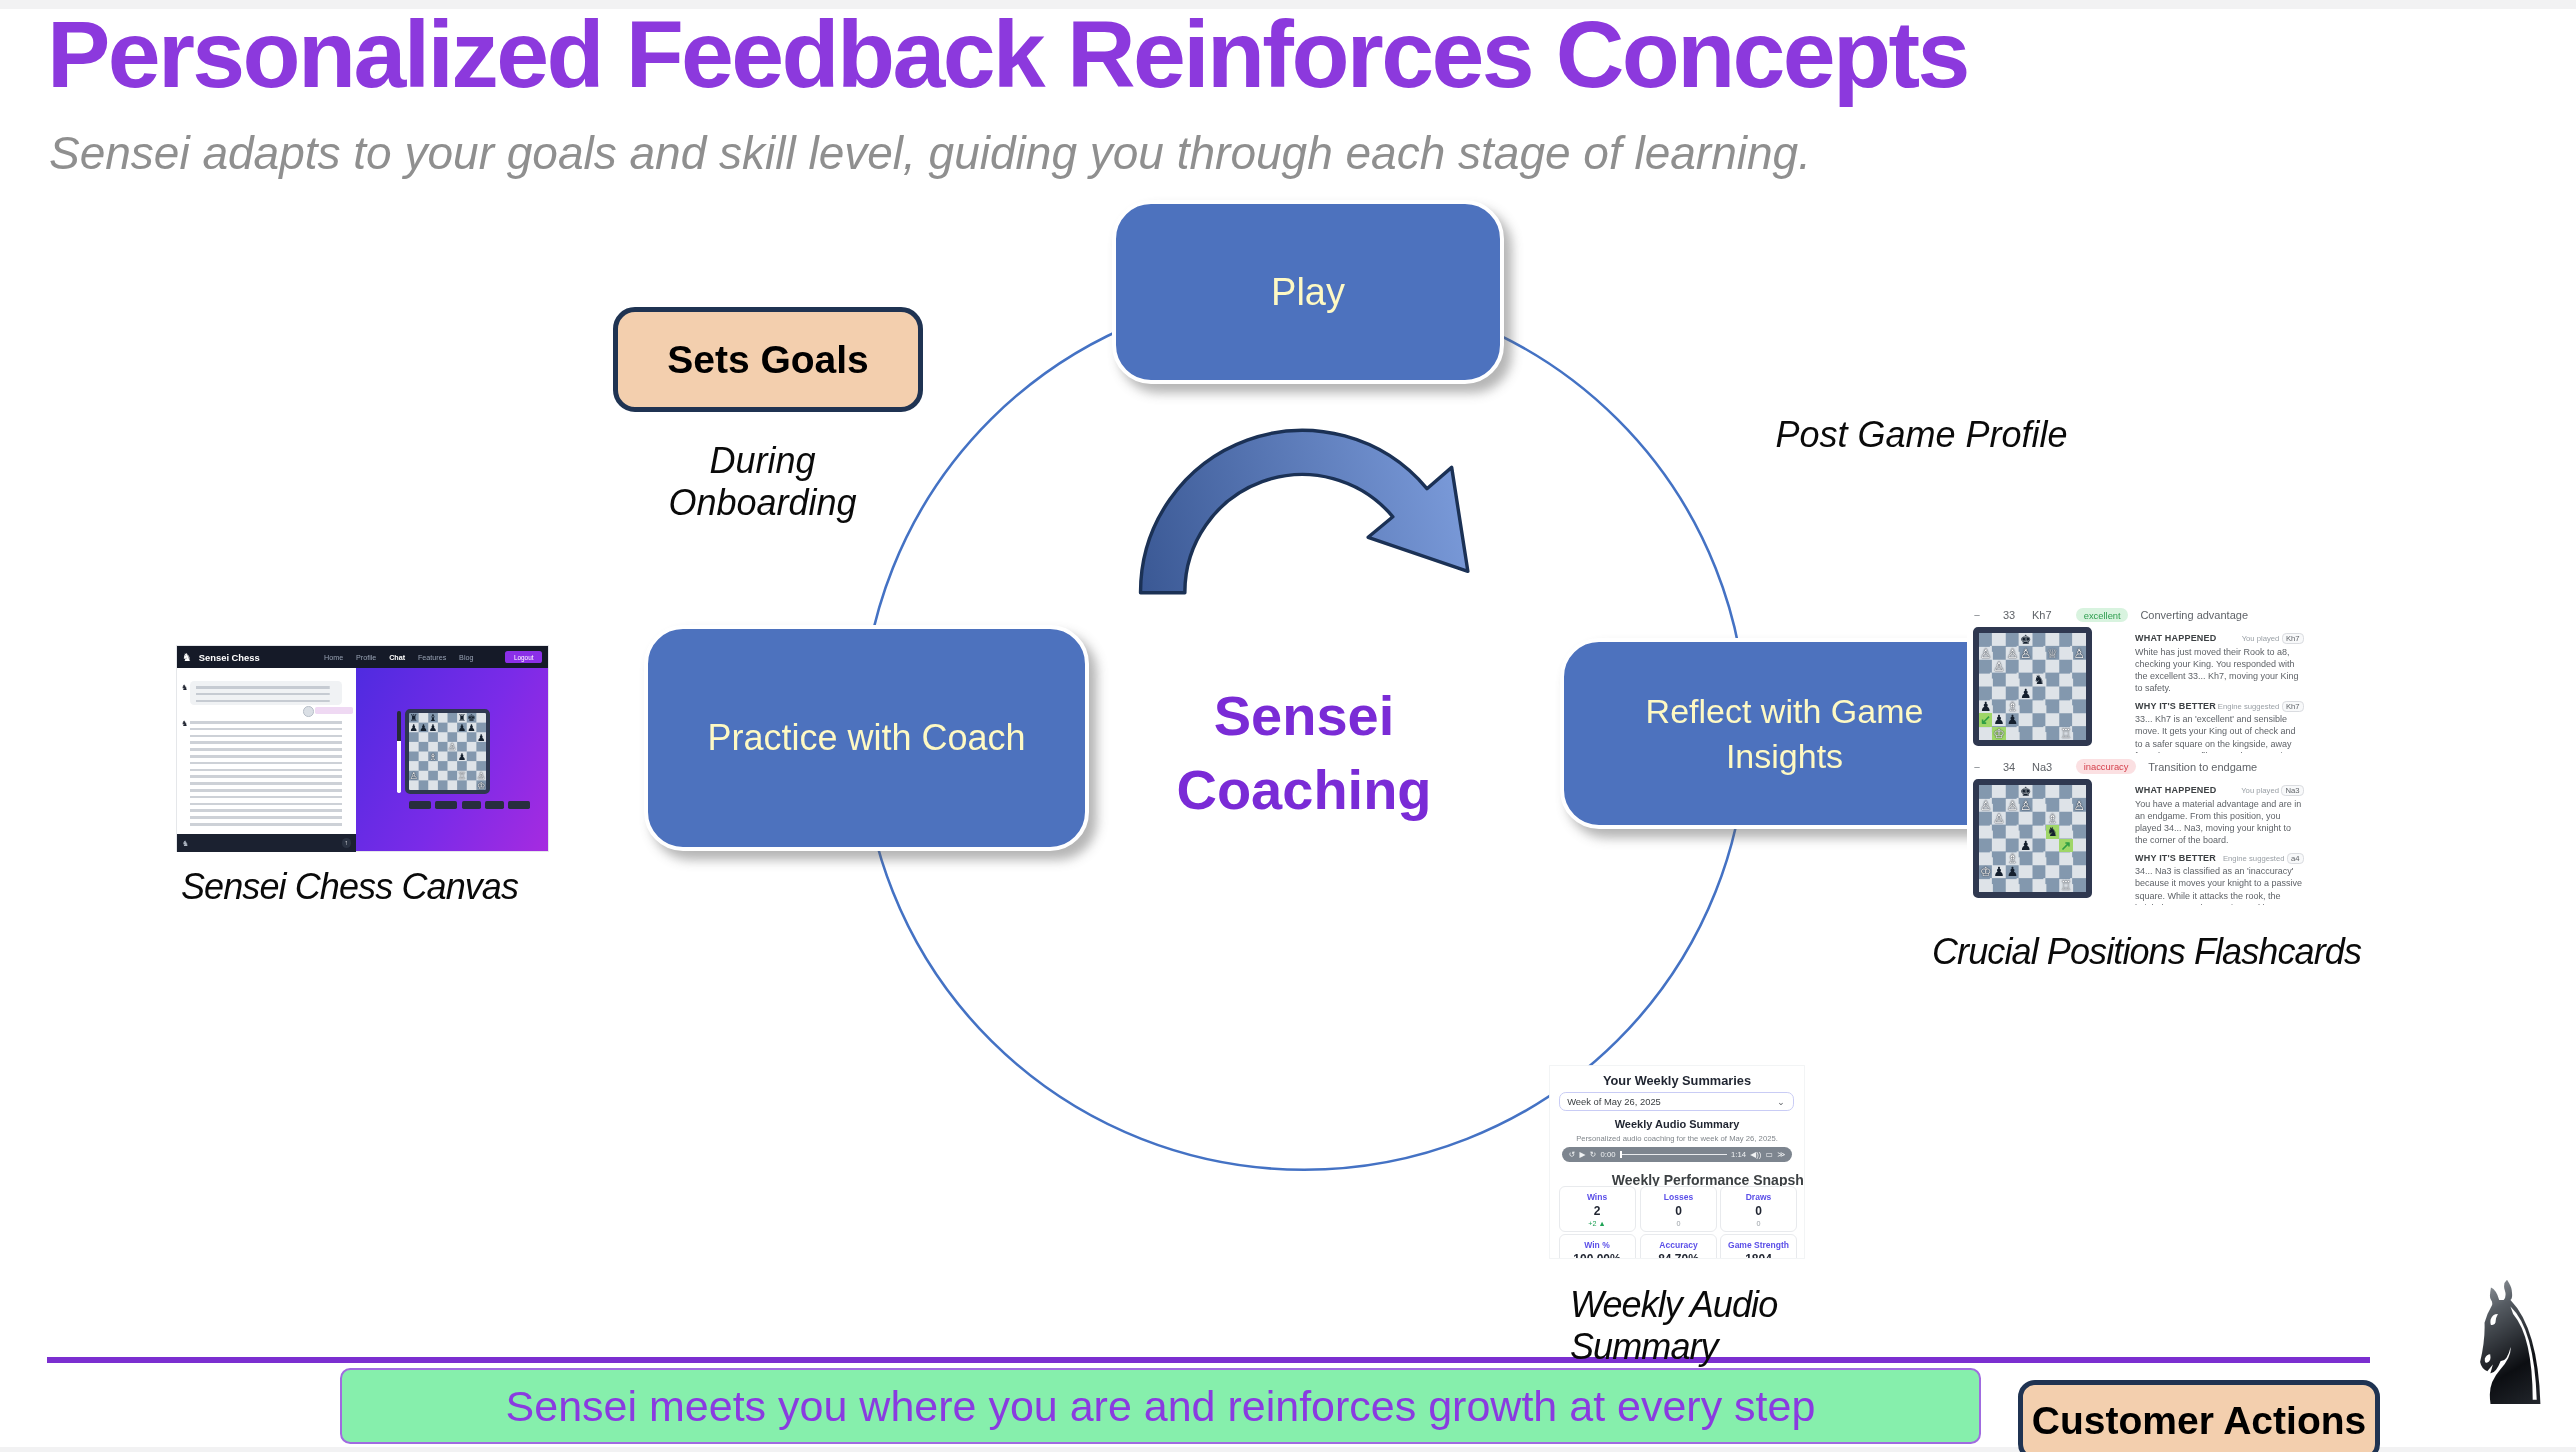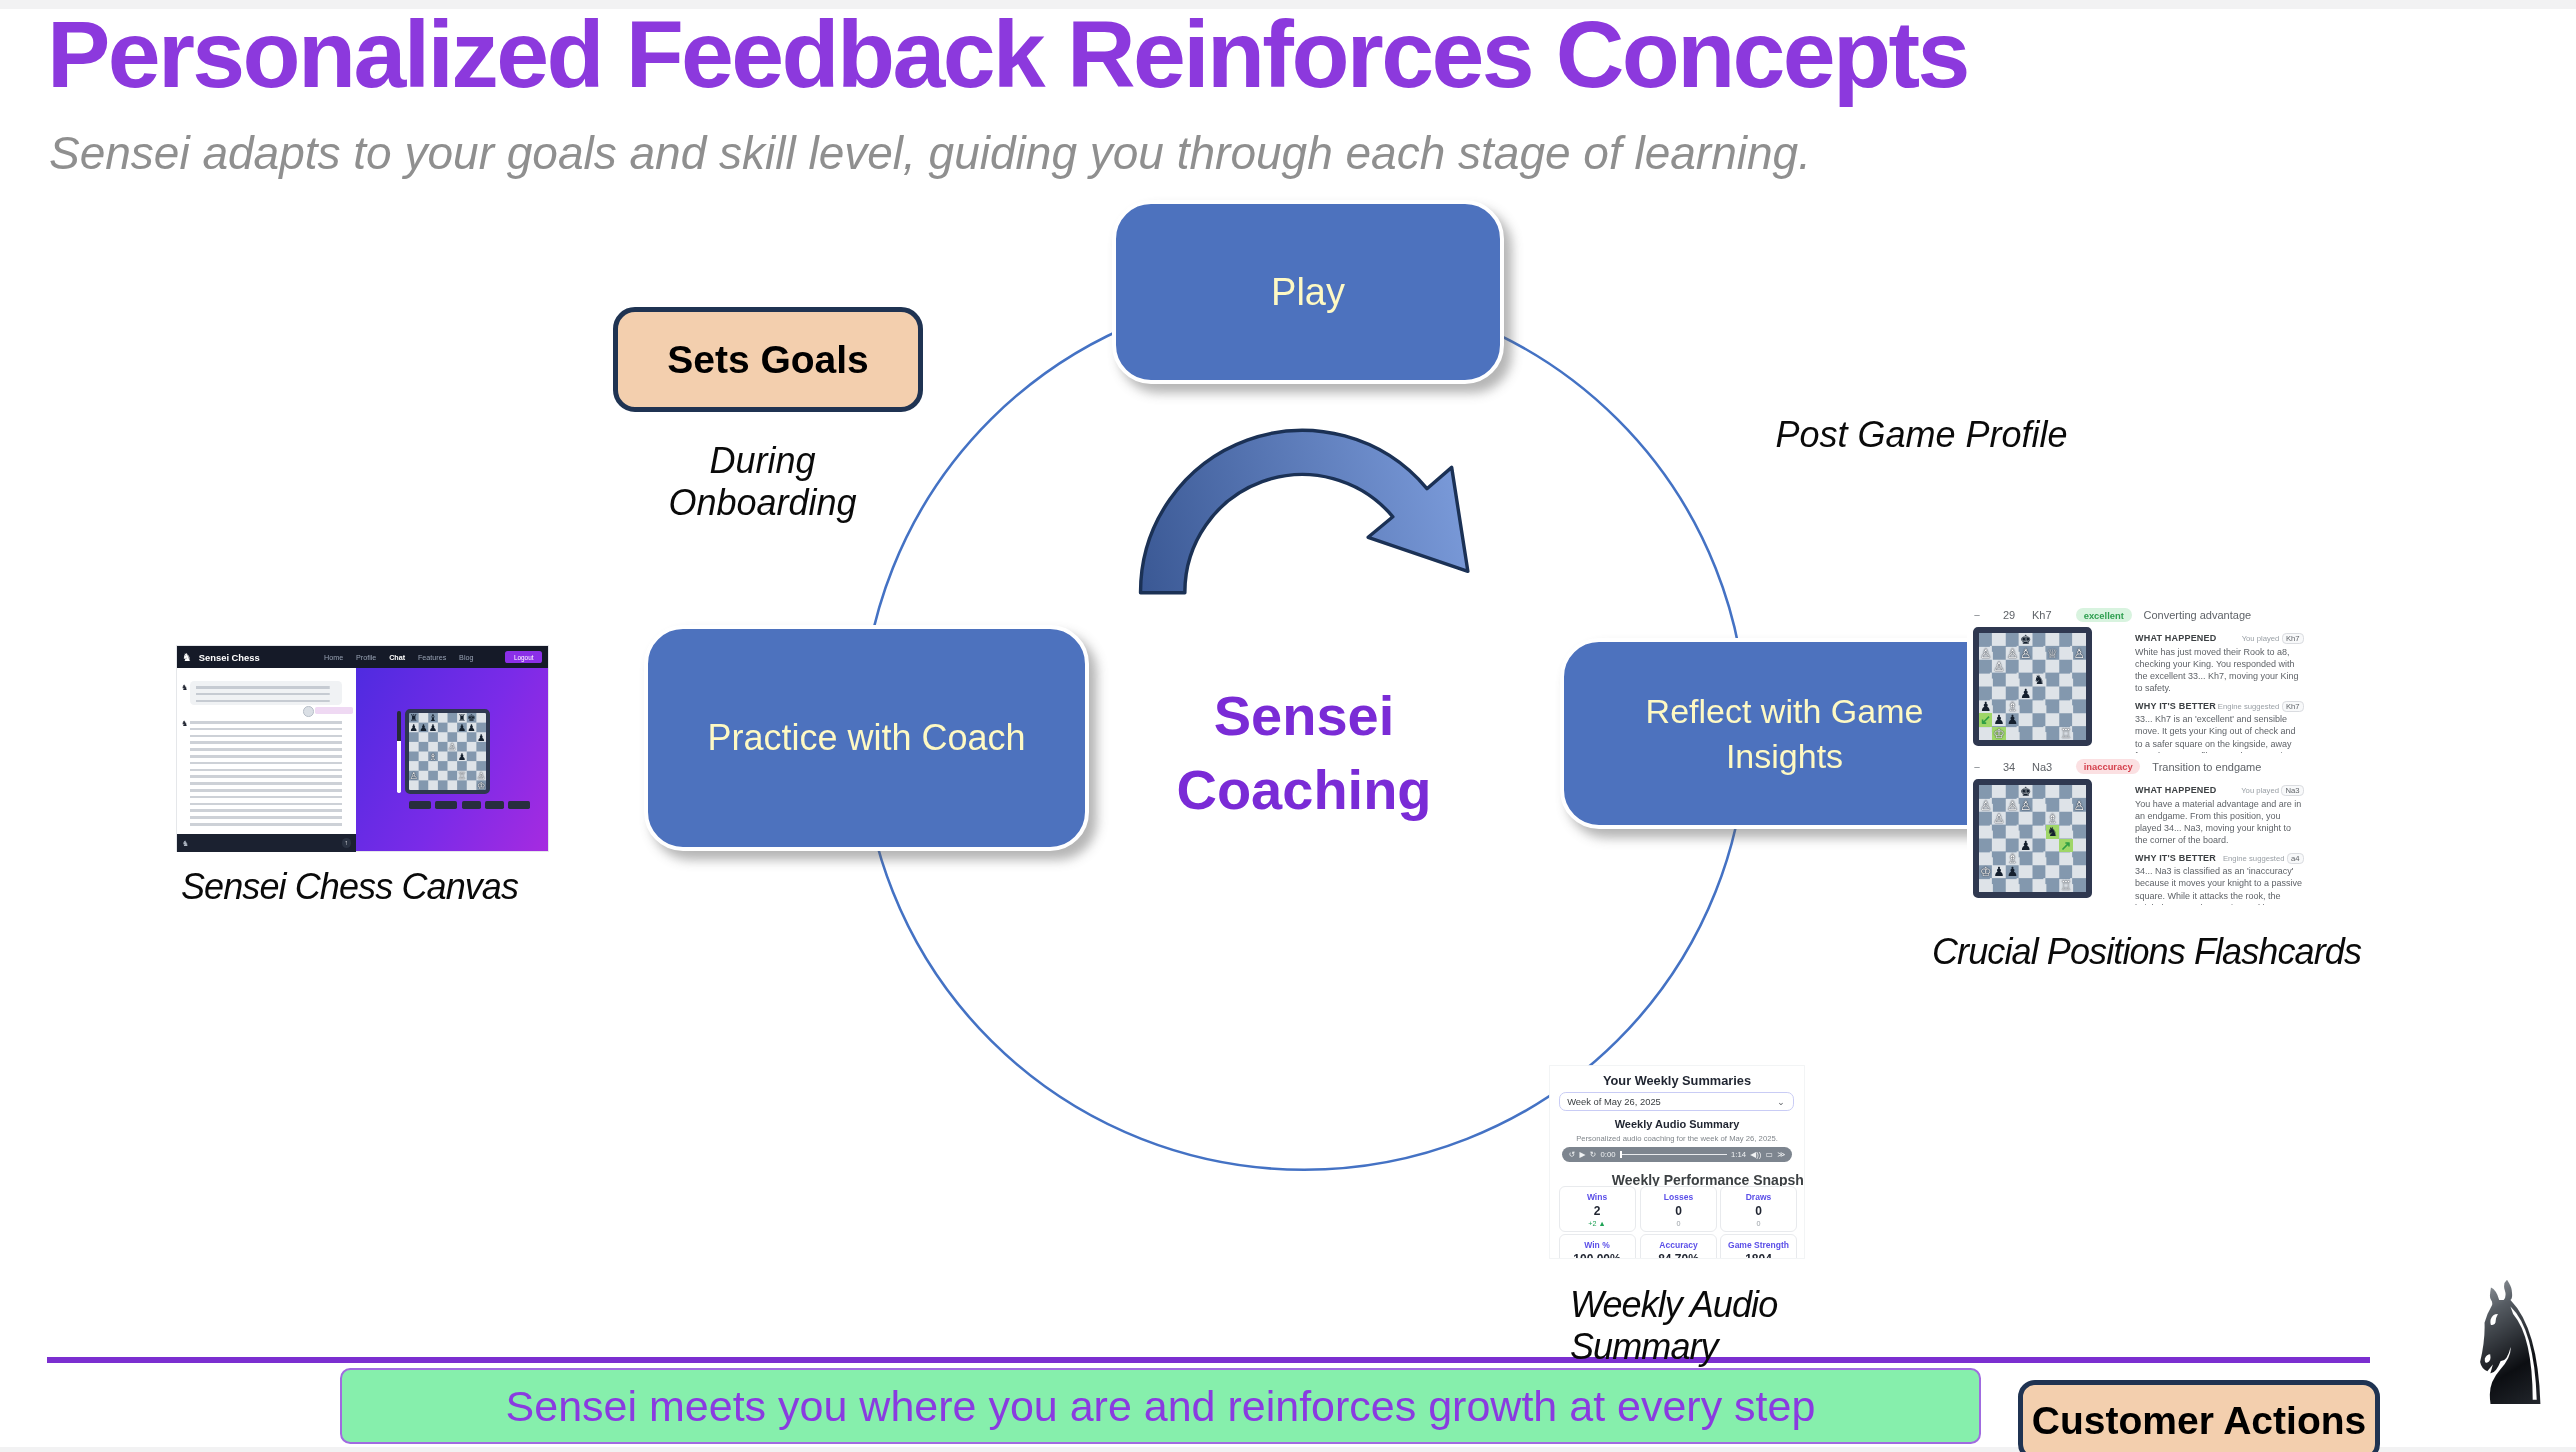--- a/index.html
+++ b/index.html
@@ -39,21 +39,21 @@
   .board .arrow{color:#2F9E44;font-weight:bold;}
   .fboard{width:119px;height:119px;font-size:12.8px;}
   .cboard{width:85px;height:85px;font-size:9.4px;border-width:4.3px;}
   
   #flash{left:1967px;top:605px;width:344px;height:300px;background:#fff;z-index:3;}
   .fhdr{position:absolute;left:0;width:344px;height:17px;display:flex;align-items:center;
         font-size:11px;color:#5F6368;}
   .fhdr .min{width:10.2px;margin-left:6.8px;color:#80868B;}
   .fhdr .mvno{width:29px;margin-left:19px;}
   .fhdr .mv{width:44px;}
-  .badge{border-radius:7.7px;padding:1.7px 7.7px;font-size:9.4px;font-weight:700;margin-right:12px;}
+  .badge{border-radius:7.7px;padding:1.7px 7.7px;font-size:9.4px;font-weight:400;margin-right:12px;}
   .badge.g{background:#D8F3DF;color:#2E9E4F;}
   .badge.r{background:#FBE0E2;color:#D5424E;}
   .ftxt{position:absolute;left:168px;width:169px;overflow:hidden;}
   .frow{display:flex;justify-content:space-between;align-items:baseline;margin-top:6px;}
   .ftitle{font-size:9px;font-weight:bold;color:#3C4043;letter-spacing:0.2px;}
   .fright{font-size:7.7px;color:#9AA0A6;white-space:nowrap;}
   .pill{border:0.9px solid #DADCE0;border-radius:4.3px;padding:0 3.4px;color:#5F6368;background:#F8F9FA;}
   .fbody{font-size:9px;line-height:1.36;color:#5F6368;margin-top:2.6px;}
   
   #weekly{left:1550px;top:1066px;width:254px;height:192px;background:#fff;overflow:hidden;z-index:3;
@@ -186,21 +186,21 @@
       <span class="msgicon" style="left:5.1px;top:5.1px;color:#AEB6C2;">♞</span>
       <span class="send">↑</span>
     </div>
   </div>
   <div class="abs caption" style="left:181px;top:866px;font-size:36px;">Sensei Chess Canvas</div>
 
   <div class="abs" id="flash">
 
     <div class="fhdr" style="top:1.7px;">
       <span class="min">−</span>
-      <span class="mvno">29</span>
+      <span class="mvno">33</span>
       <span class="mv">Kh7</span>
       <span class="badge g">excellent</span>
       <span>Converting advantage</span>
     </div>
     <div class="board fboard" style="left:6px;top:22px;">
         <span class="hl" style="left: 0%; top: 75%;"></span>
         <span class="hl" style="left: 12.5%; top: 87.5%;"></span>
         <span class="pc b" style="left: 37.5%; top: 0%;">♚</span>
         <span class="pc w" style="left: 0%; top: 12.5%;">♙</span>
         <span class="pc w" style="left: 25%; top: 12.5%;">♙</span>

